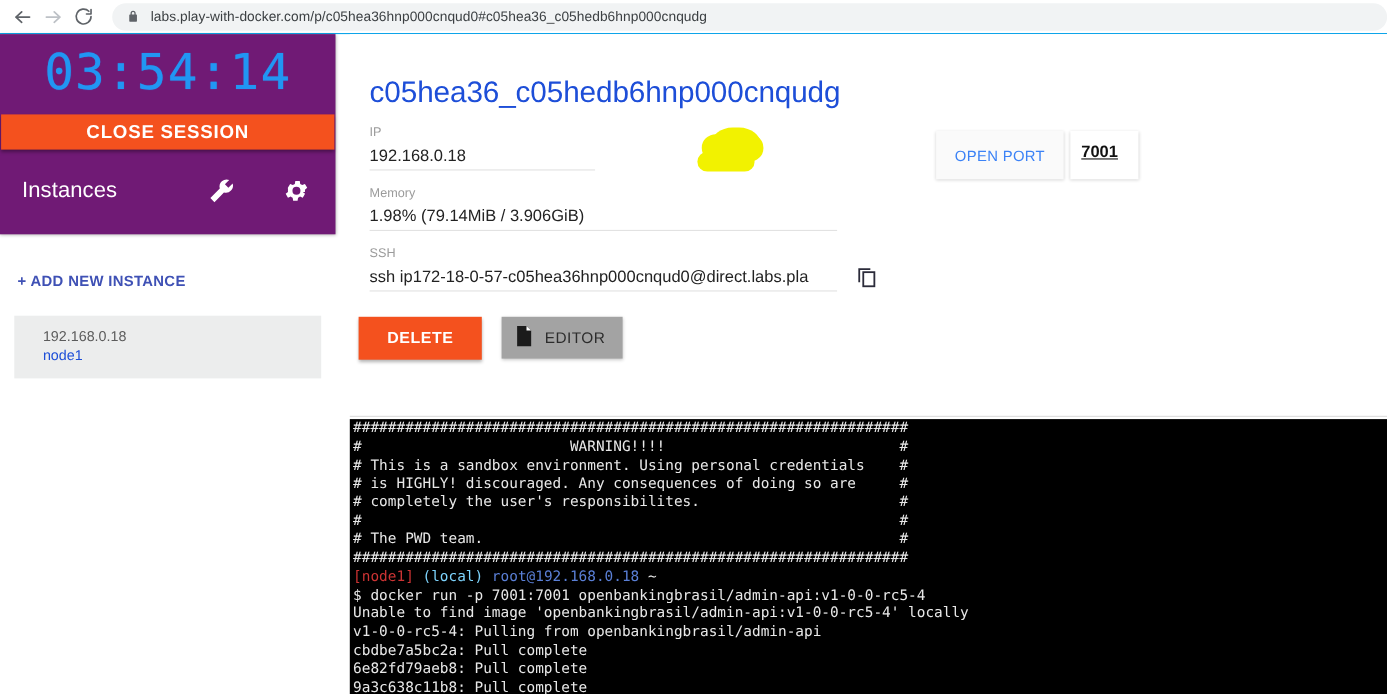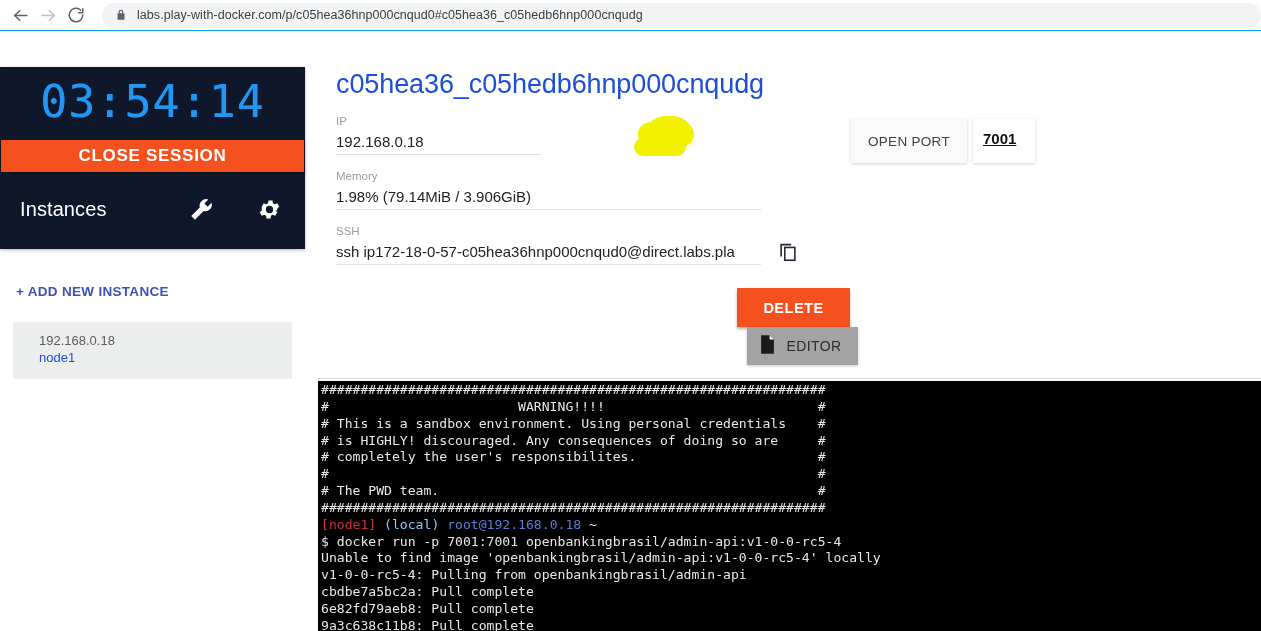--- a/index.html
+++ b/index.html
@@ -43,25 +43,24 @@
     letter-spacing: 0.05px;
   }
 
   
   .sidebar {
     position: absolute; top: 31px; left: 0;
     width: 305px; height: 600px;
     background: #ffffff;
   }
   .sidebar-blue {
-    background: #0f172a;
+    background: #701a75;
     height: 182px;
     position: relative;
     box-shadow: 0 1px 3px rgba(0,0,0,.3);
-    margin-top: 36px;
   }
   .timer {
     text-align: center;
     padding-top: 4px;
     height: 64px;
     color: #2196f3;
     font-family: "DejaVu Sans Mono", monospace;
     font-size: 45px;
     font-weight: 400;
     letter-spacing: 1px;
@@ -147,21 +146,21 @@
   .port-group {
     position: absolute;
     left: 533px; top: 88px;
     display: flex; align-items: stretch;
     height: 44px;
   }
   .open-port-btn {
     background: #fafafa;
     border: none;
     padding: 0 17px;
-    font-size: 13.5px; color: #404040;
+    font-size: 13.5px; color: #3b82f6;
     font-weight: 500; letter-spacing: .3px;
     font-family: "Liberation Sans", sans-serif;
     box-shadow: 0 1px 3px rgba(0,0,0,.18);
     cursor: pointer;
   }
   .port-field {
     width: 62px;
     margin-left: 6px;
     background: #ffffff;
     box-shadow: 0 1px 3px rgba(0,0,0,.18);
@@ -182,21 +181,21 @@
     background: #f2f200;
     z-index: 2;
   }
   .hl1 { left: 638px; top: 122px; width: 56px; height: 25px; border-radius: 13px/12px; }
   .hl2 { left: 646px; top: 116px; width: 46px; height: 33px; border-radius: 20px/16px; }
   .hl3 { left: 634px; top: 138px; width: 52px; height: 18px; border-radius: 10px; }
 
   .ssh-row { display: flex; align-items: center; }
   .copy-icon { margin-left: 16px; width: 22px; height: 24px; cursor: pointer; flex: 0 0 auto; }
 
-  .btn-row { padding: 23px 0 0 8px; display: flex; align-items: center; flex-direction: column; }
+  .btn-row { padding: 23px 0 0 8px; display: flex; align-items: flex-start; }
   .delete-btn {
     background: #f4511e; color: #fff; border: none;
     height: 39px; padding: 0 26px;
     font-size: 14.5px; font-weight: bold; letter-spacing: .5px;
     font-family: "Liberation Sans", sans-serif;
     box-shadow: 0 2px 3px rgba(0,0,0,.3);
     cursor: pointer;
   }
   .editor-btn {
     margin-left: 18px;

